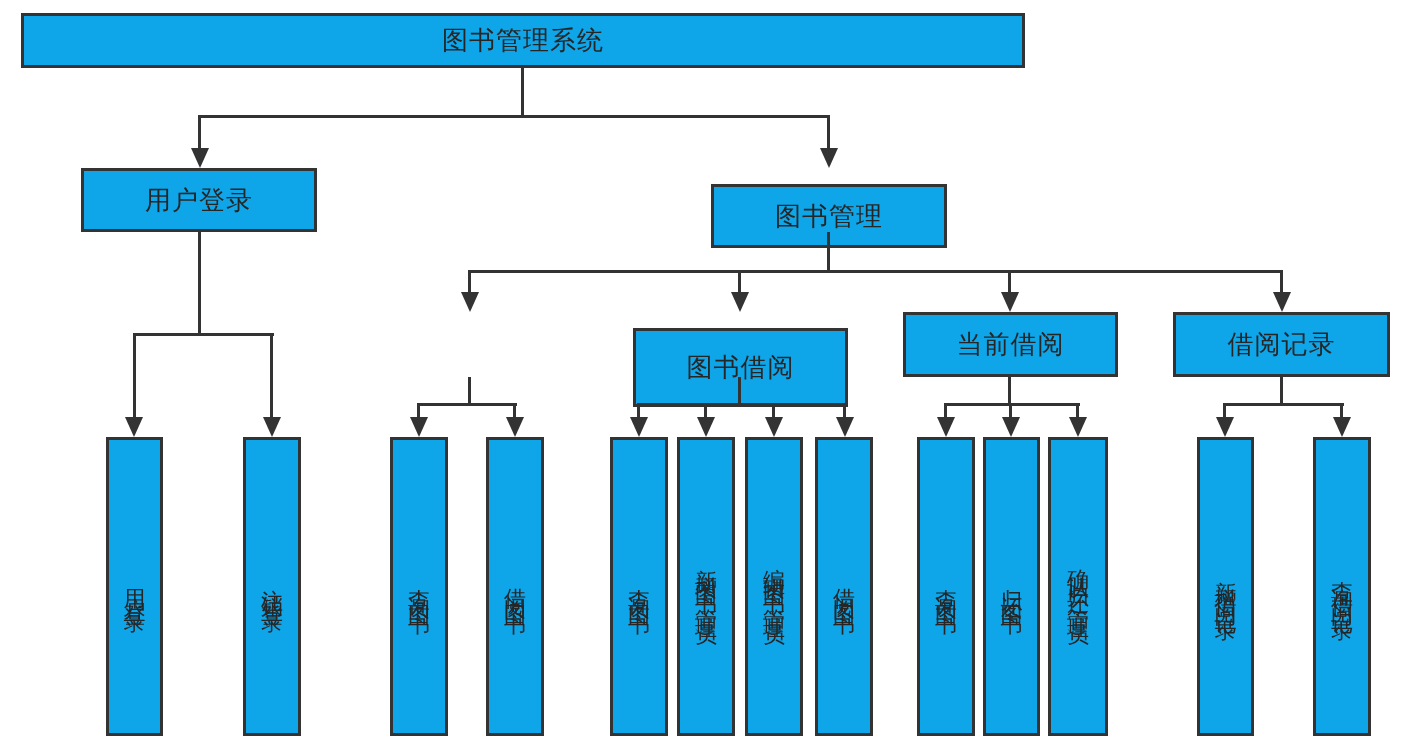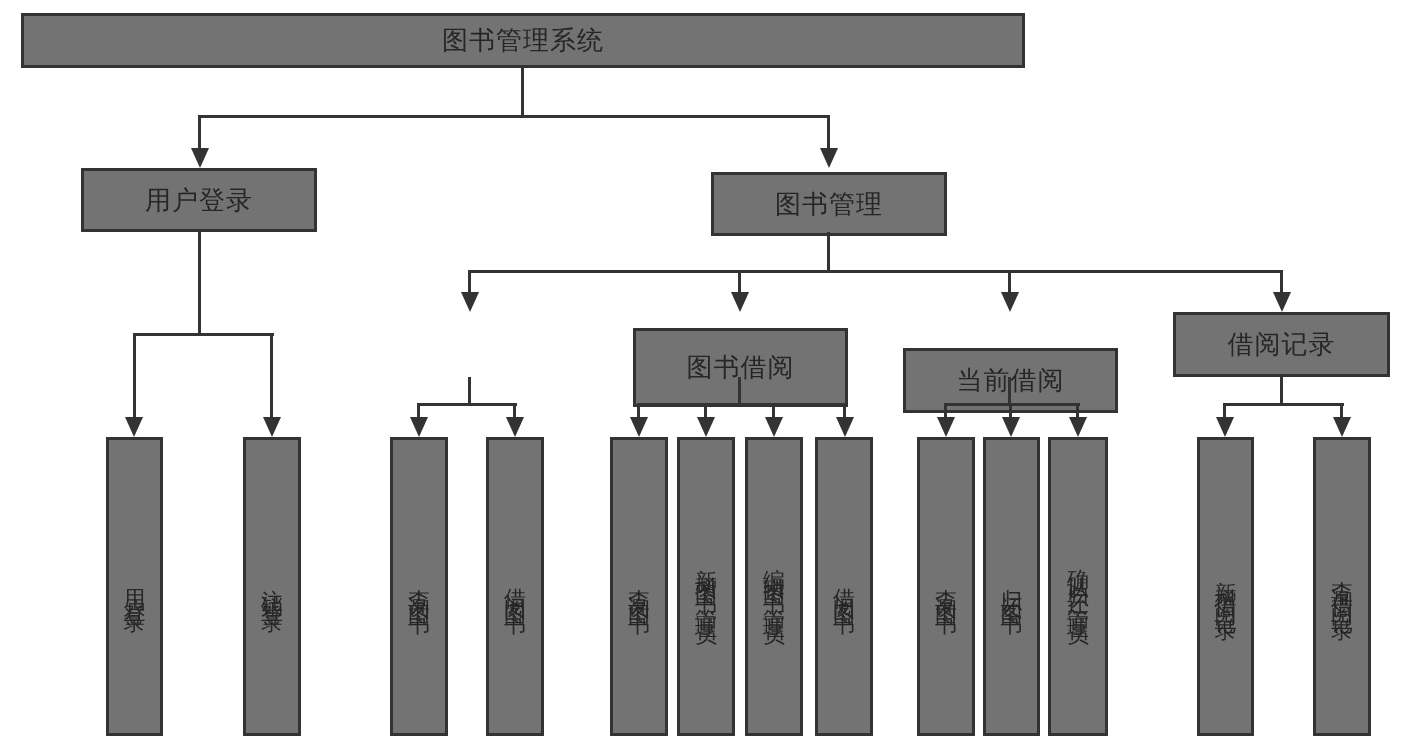--- a/index.html
+++ b/index.html
@@ -12,21 +12,21 @@
     position: relative;
     width: 1405px;
     height: 747px;
     background: #ffffff;
     overflow: hidden;
   }
   .box {
     position: absolute;
     box-sizing: border-box;
     border: 3px solid #333333;
-    background: #737373;
+    background: #0ea5e9;
     display: flex;
     align-items: center;
     justify-content: center;
     color: #262626;
   }
   .box.h .lbl {
     font-size: 26px;
     letter-spacing: 1px;
     white-space: nowrap;
   }
@@ -65,28 +65,28 @@
 
 <div class="canvas">
 
   <div class="box h" style="left:21px; top:13px; width:1004px; height:55px;">
     <span class="lbl">图书管理系统</span>
   </div>
 
   <div class="box h" style="left:81px; top:168px; width:236px; height:64px;">
     <span class="lbl">用户登录</span>
   </div>
-  <div class="box h" style="left:711px; top:172px; width:236px; height:64px;">
+  <div class="box h" style="left:711px; top:184px; width:236px; height:64px;">
     <span class="lbl">图书管理</span>
   </div>
 
   <div class="box h" style="left:633px; top:328px; width:215px; height:79px;">
     <span class="lbl">图书借阅</span>
   </div>
-  <div class="box h" style="left:903px; top:312px; width:215px; height:65px;margin-top:36px;">
+  <div class="box h" style="left:903px; top:312px; width:215px; height:65px;">
     <span class="lbl">当前借阅</span>
   </div>
   <div class="box h" style="left:1173px; top:312px; width:217px; height:65px;">
     <span class="lbl">借阅记录</span>
   </div>
 
   <div class="box v" style="left:106px; top:437px; width:57px; height:299px;">
     <span class="lbl">用户登录</span>
   </div>
   <div class="box v" style="left:243px; top:437px; width:58px; height:299px;">

